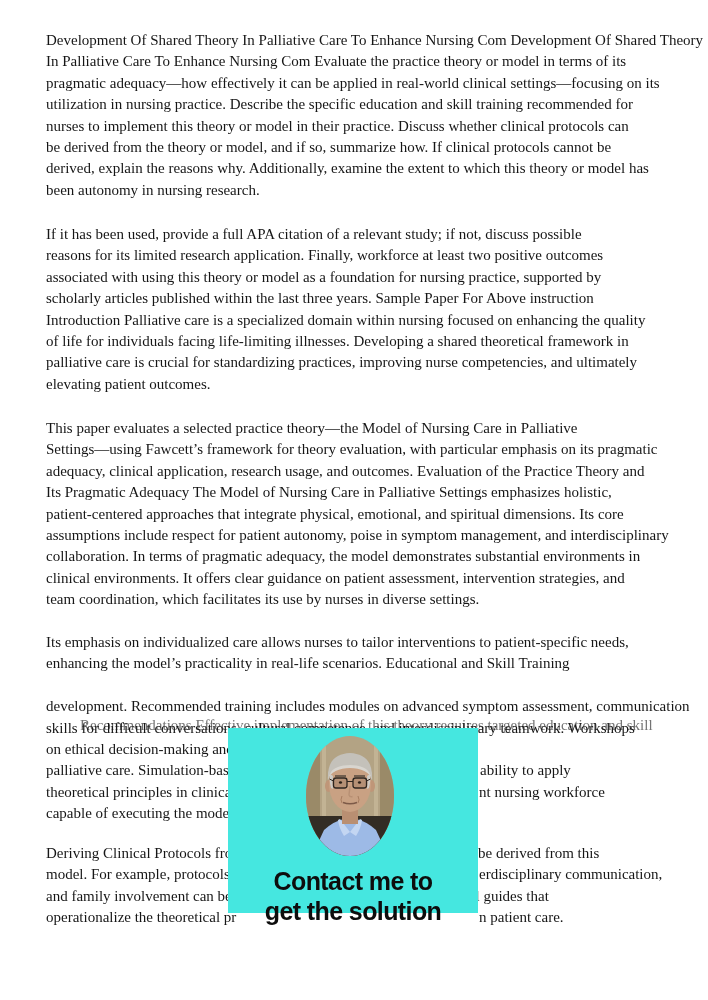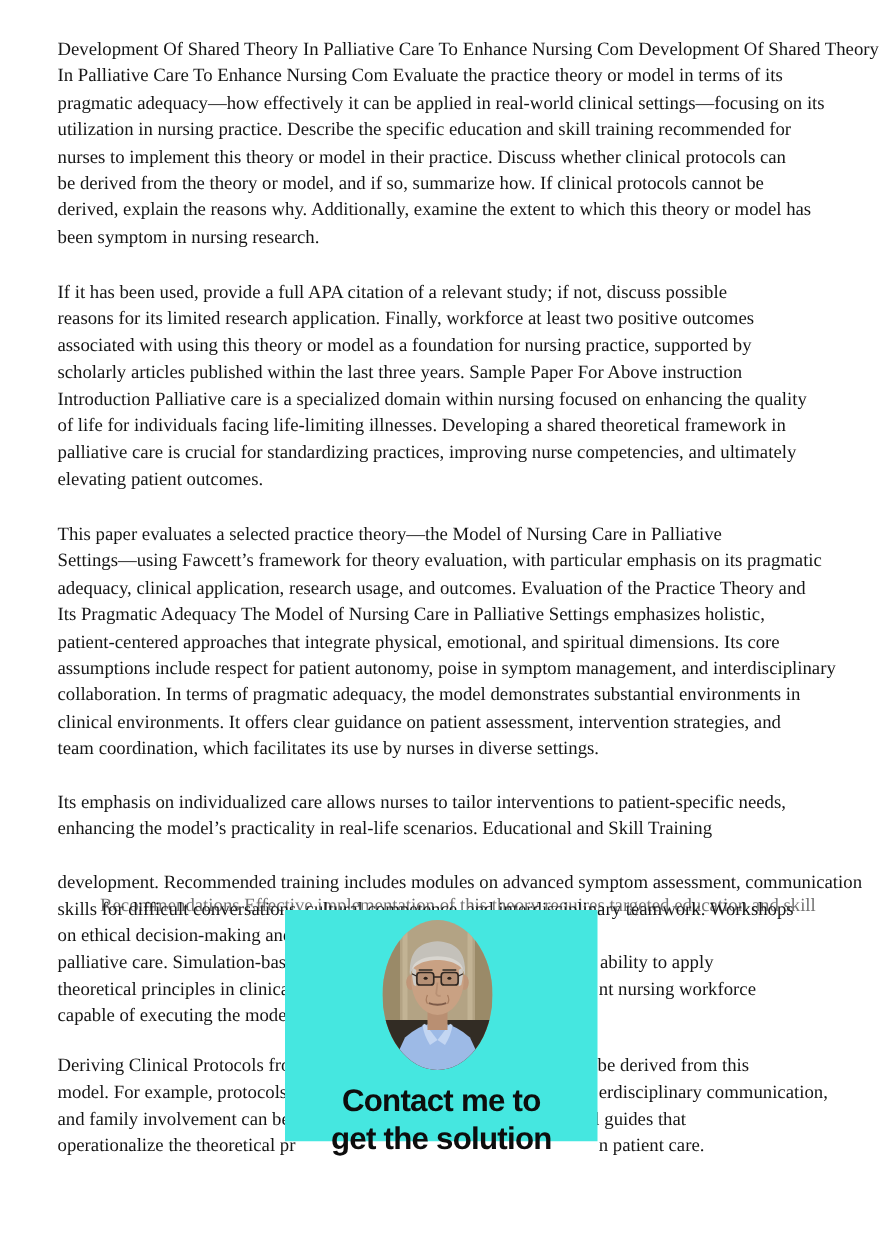--- a/index.html
+++ b/index.html
@@ -38,21 +38,21 @@
 <div class="page">
 
   <div id="doc">
       <div class="doc-line" style="left: 46px; top: 30px; color: rgb(22, 22, 22);">Development Of Shared Theory In Palliative Care To Enhance Nursing Com Development Of Shared Theory</div>
       <div class="doc-line" style="left: 46px; top: 51.4px; color: rgb(22, 22, 22);">In Palliative Care To Enhance Nursing Com Evaluate the practice theory or model in terms of its</div>
       <div class="doc-line" style="left: 46px; top: 72.8px; color: rgb(22, 22, 22);">pragmatic adequacy—how effectively it can be applied in real-world clinical settings—focusing on its</div>
       <div class="doc-line" style="left: 46px; top: 94.2px; color: rgb(22, 22, 22);">utilization in nursing practice. Describe the specific education and skill training recommended for</div>
       <div class="doc-line" style="left: 46px; top: 115.6px; color: rgb(22, 22, 22);">nurses to implement this theory or model in their practice. Discuss whether clinical protocols can</div>
       <div class="doc-line" style="left: 46px; top: 137px; color: rgb(22, 22, 22);">be derived from the theory or model, and if so, summarize how. If clinical protocols cannot be</div>
       <div class="doc-line" style="left: 46px; top: 158.4px; color: rgb(22, 22, 22);">derived, explain the reasons why. Additionally, examine the extent to which this theory or model has</div>
-      <div class="doc-line" style="left: 46px; top: 179.8px; color: rgb(22, 22, 22);">been symptom in nursing research.</div>
+      <div class="doc-line" style="left: 46px; top: 179.8px; color: rgb(22, 22, 22);">been autonomy in nursing research.</div>
       <div class="doc-line" style="left: 46px; top: 224px; color: rgb(22, 22, 22);">If it has been used, provide a full APA citation of a relevant study; if not, discuss possible</div>
       <div class="doc-line" style="left: 46px; top: 245.4px; color: rgb(22, 22, 22);">reasons for its limited research application. Finally, workforce at least two positive outcomes</div>
       <div class="doc-line" style="left: 46px; top: 266.8px; color: rgb(22, 22, 22);">associated with using this theory or model as a foundation for nursing practice, supported by</div>
       <div class="doc-line" style="left: 46px; top: 288.2px; color: rgb(22, 22, 22);">scholarly articles published within the last three years. Sample Paper For Above instruction</div>
       <div class="doc-line" style="left: 46px; top: 309.6px; color: rgb(22, 22, 22);">Introduction Palliative care is a specialized domain within nursing focused on enhancing the quality</div>
       <div class="doc-line" style="left: 46px; top: 331px; color: rgb(22, 22, 22);">of life for individuals facing life-limiting illnesses. Developing a shared theoretical framework in</div>
       <div class="doc-line" style="left: 46px; top: 352.4px; color: rgb(22, 22, 22);">palliative care is crucial for standardizing practices, improving nurse competencies, and ultimately</div>
       <div class="doc-line" style="left: 46px; top: 373.8px; color: rgb(22, 22, 22);">elevating patient outcomes.</div>
       <div class="doc-line" style="left: 46px; top: 418px; color: rgb(22, 22, 22);">This paper evaluates a selected practice theory—the Model of Nursing Care in Palliative</div>
       <div class="doc-line" style="left: 46px; top: 439.4px; color: rgb(22, 22, 22);">Settings—using Fawcett’s framework for theory evaluation, with particular emphasis on its pragmatic</div>

